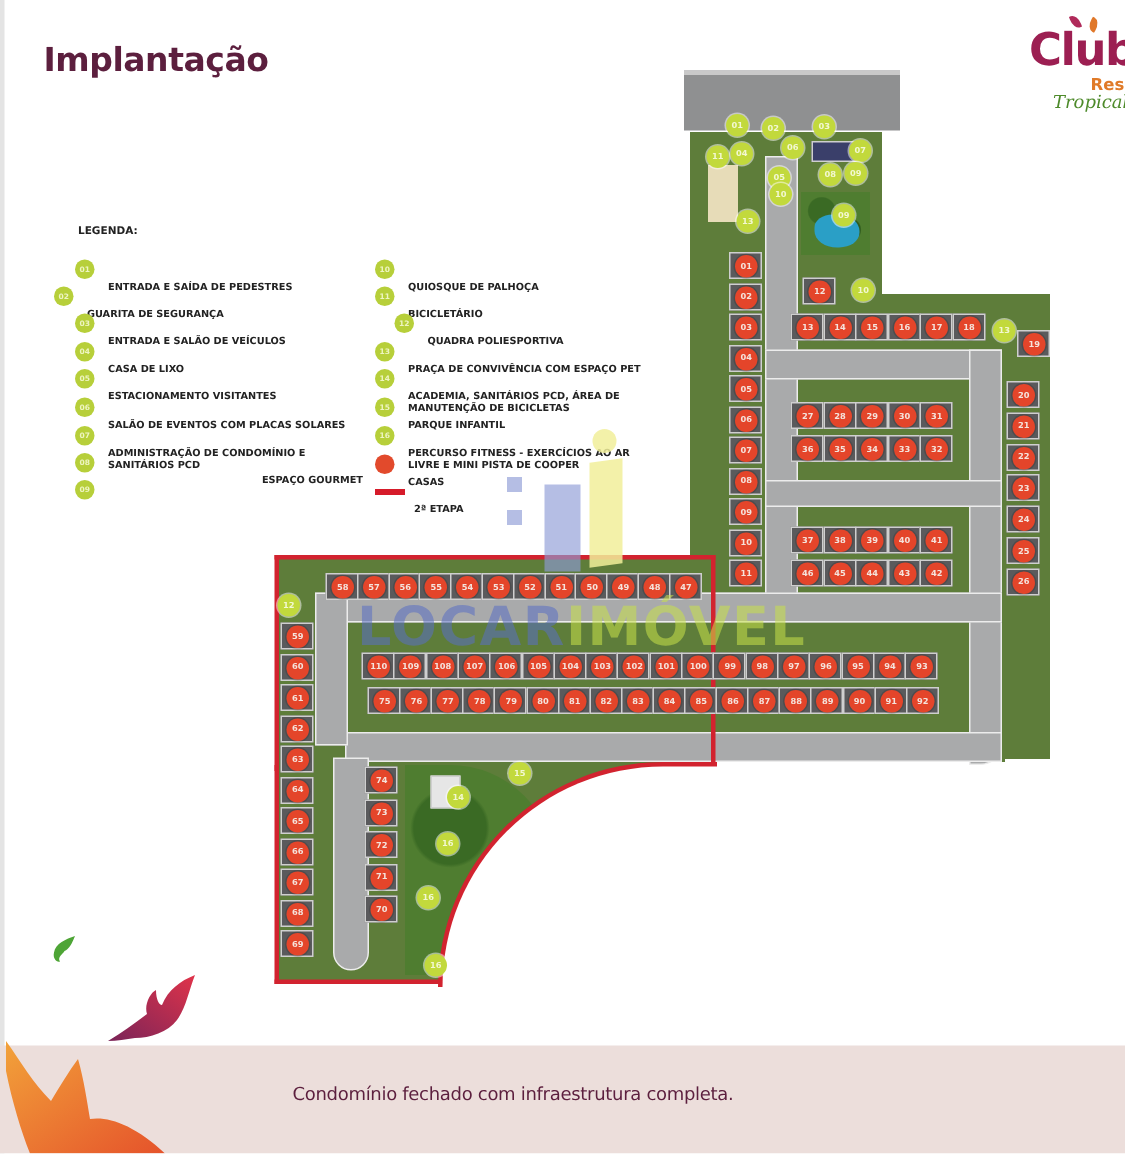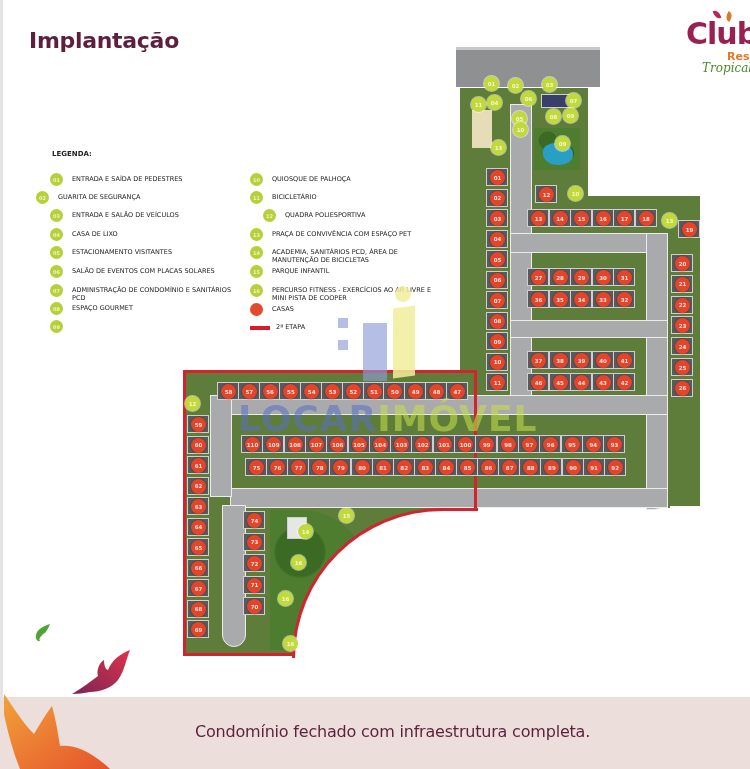--- a/index.html
+++ b/index.html
@@ -8,21 +8,21 @@
   .page-title{position:absolute;left:29px;top:28px;font-family:"DejaVu Sans",sans-serif;font-size:22px;font-weight:bold;color:#5c1f3e;letter-spacing:-0.3px;}
   .logo{position:absolute;left:684px;top:12px;width:70px;height:70px;}
   .logo-club{position:absolute;left:2px;top:4px;font-family:"DejaVu Sans",sans-serif;font-weight:bold;font-size:30px;color:#9c1f52;letter-spacing:-1px;}
   .logo-res{position:absolute;left:2px;top:38px;font-family:"DejaVu Sans",sans-serif;font-weight:bold;font-size:11px;color:#e07a28;margin-left:41px;}
   .logo-trop{position:absolute;left:18px;top:49px;font-family:"DejaVu Serif",serif;font-style:italic;font-size:12px;color:#4d8a2a;}
   .logo-leaf{position:absolute;width:6px;height:9px;border-radius:0 80% 0 80%;}
 
   .legend-title{position:absolute;left:52px;top:150px;font-size:7px;font-weight:bold;color:#222;}
   .legend-item{position:absolute;display:flex;align-items:flex-start;}
   .legend-badge{width:13px;height:13px;border-radius:50%;background:#b7cf3a;color:#eef5c2;font-size:5px;font-weight:bold;display:flex;align-items:center;justify-content:center;flex-shrink:0;}
-  .legend-text{margin-left:9px;font-size:6.5px;font-weight:normal;color:#222;line-height:8px;padding-top:2px;width:170px;}
+  .legend-text{margin-left:9px;font-size:6.5px;font-weight:bold;color:#222;line-height:8px;padding-top:2px;width:170px;margin-top:12px;}
   .legend-house{width:13px;height:13px;border-radius:50%;background:#e24a2c;flex-shrink:0;}
   .legend-line{width:20px;height:4px;background:#d61b2a;margin-top:5px;flex-shrink:0;}
 
   .map{position:absolute;left:0;top:0;width:750px;height:769px;}
   .bg-road{position:absolute;background:#9a9b9c;}
   .block{position:absolute;background:#5e7d3a;}
   .road{position:absolute;background:#a9aaab;border:1px solid #ececec;}
   .lot{position:absolute;width:22px;height:18px;background:#5a5a5c;border:1px solid #cfcfcf;box-sizing:border-box;}
   .house{position:absolute;width:15px;height:15px;border-radius:50%;background:#e4452a;color:#f5e3dc;font-size:5.5px;font-weight:bold;display:flex;align-items:center;justify-content:center;box-shadow:0 0 0 1px rgba(0,0,0,0.15);}
   .amenity{position:absolute;width:15px;height:15px;border-radius:50%;background:#c2d93c;color:#f3f8d2;font-size:5.5px;font-weight:bold;display:flex;align-items:center;justify-content:center;box-shadow:0 0 0 1px rgba(255,255,255,0.5);}
@@ -31,21 +31,21 @@
   .sandbox{position:absolute;background:#e7dcb8;}
   .trees{position:absolute;background:radial-gradient(circle at 30% 30%,#3a6a24 20%,transparent 22%),radial-gradient(circle at 70% 60%,#2f5b1d 18%,transparent 20%),#4f7d30;}
 
   .watermark{position:absolute;left:238px;top:398px;font-family:"DejaVu Sans",sans-serif;font-weight:bold;font-size:36px;letter-spacing:1px;opacity:0.55;white-space:nowrap;}
   .wm-a{color:#5a6fc4;}
   .wm-b{color:#c8e24a;}
   .wm-bldg{position:absolute;background:#8e9bd6;opacity:0.65;}
   .wm-door{position:absolute;background:#f1ef9a;opacity:0.85;}
 
   .footer{position:absolute;left:0;top:697px;width:750px;height:72px;background:#ecdedb;}
-  .footer-text{position:absolute;left:195px;top:722px;font-family:"DejaVu Sans",sans-serif;font-size:16px;color:#5c1f3e;letter-spacing:-0.2px;}
+  .footer-text{position:absolute;left:195px;top:722px;font-family:"DejaVu Sans",sans-serif;font-size:12px;color:#5c1f3e;letter-spacing:-0.2px;}
   .leaf{position:absolute;}
 </style>
 </head>
 <body>
 
 <div class="left-rule"></div>
 
 <div class="page-title">Implantação</div>
 
 <div class="logo">
@@ -79,21 +79,21 @@
       <span class="legend-text">ESTACIONAMENTO VISITANTES</span>
     </div>
     <div class="legend-item" style="left: 50px; top: 265px;">
       <span class="legend-badge">06</span>
       <span class="legend-text">SALÃO DE EVENTOS COM PLACAS SOLARES</span>
     </div>
     <div class="legend-item" style="left: 50px; top: 284px;">
       <span class="legend-badge">07</span>
       <span class="legend-text">ADMINISTRAÇÃO DE CONDOMÍNIO E SANITÁRIOS PCD</span>
     </div>
-    <div class="legend-item" style="left: 50px; top: 302px;">
+    <div class="legend-item" style="left: 50px; top: 302px; text-align: right;">
       <span class="legend-badge">08</span>
       <span class="legend-text">ESPAÇO GOURMET</span>
     </div>
     <div class="legend-item" style="left: 50px; top: 320px;">
       <span class="legend-badge">09</span>
     </div>
     <div class="legend-item" style="left: 250px; top: 173px;">
       <span class="legend-badge">10</span>
       <span class="legend-text">QUIOSQUE DE PALHOÇA</span>
     </div>

